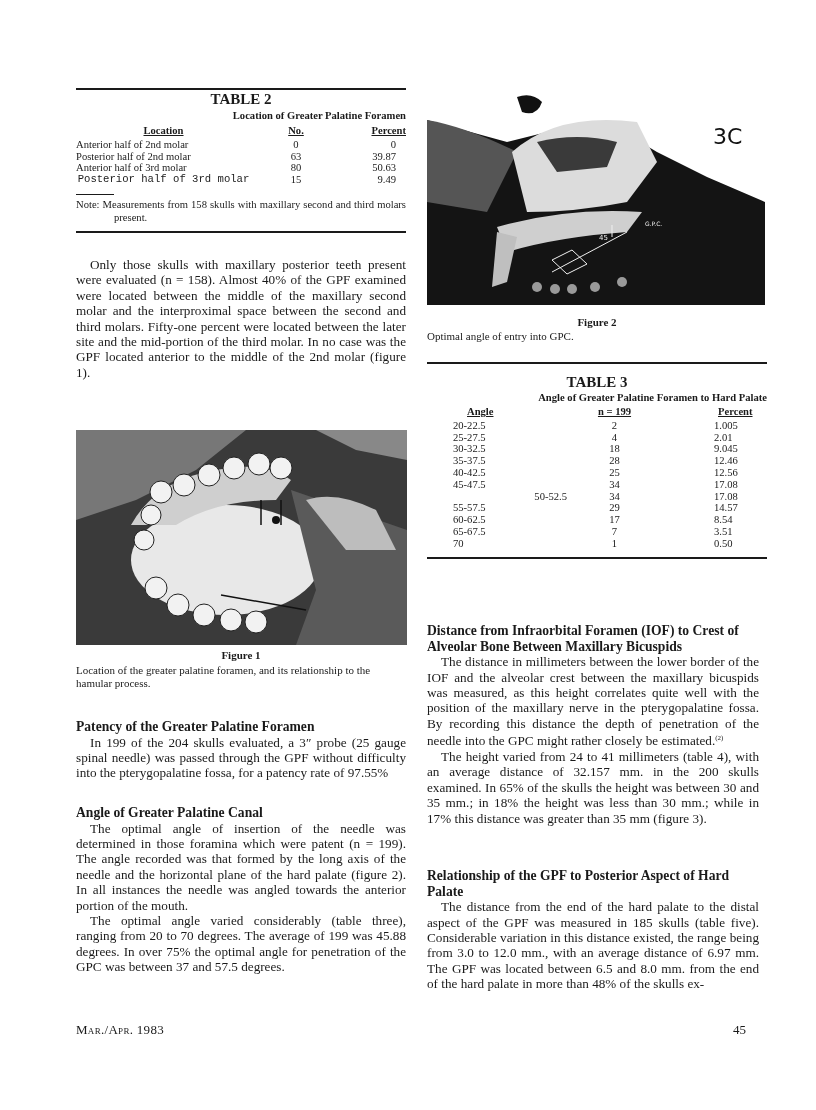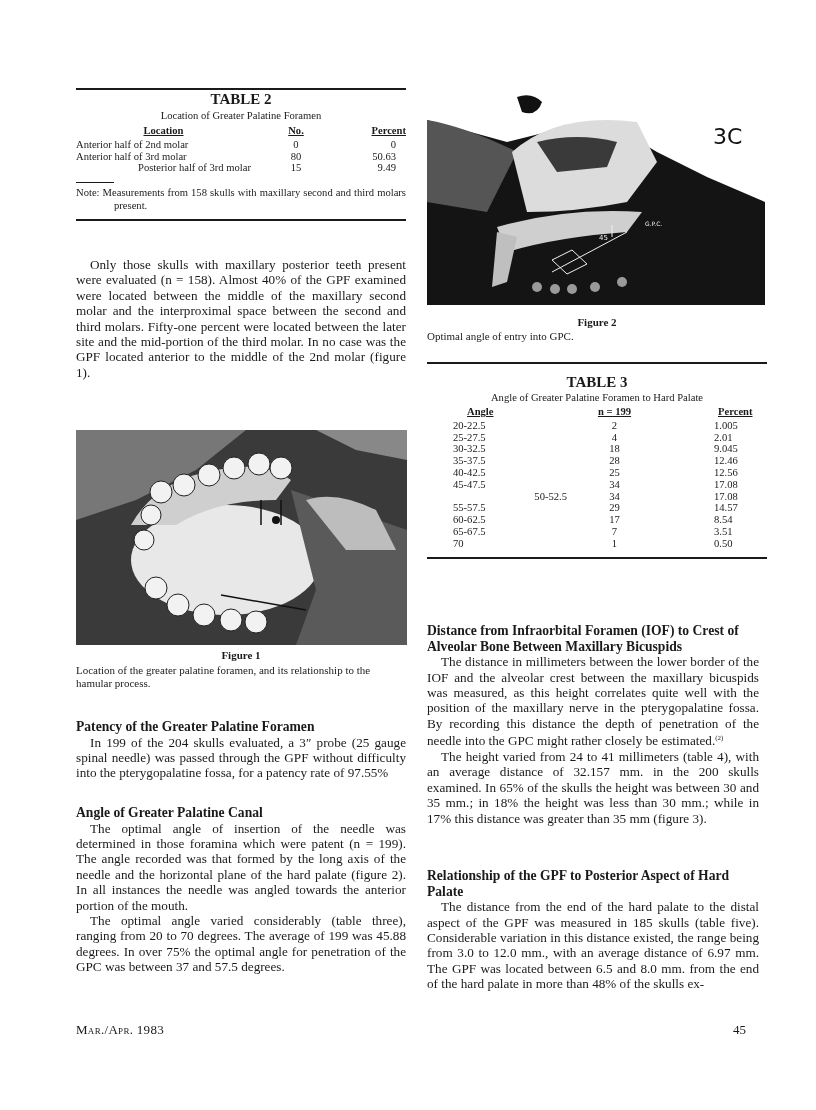--- a/index.html
+++ b/index.html
@@ -14,21 +14,21 @@
   .rule-thick { border-top: 2px solid #1a1a1a; }
   p.body {
     margin: 0; font-size: 13.2px; line-height: 15.4px; text-align: justify;
     text-indent: 14px; font-family: "Liberation Serif", serif;
   }
   h3.head {
     margin: 0; font-size: 13.6px; line-height: 15.6px; font-weight: bold;
     font-family: "Liberation Serif", serif;
   }
   .tbl-title { text-align: center; font-weight: bold; font-size: 15px; line-height: 18px; font-family: "Liberation Serif", serif; }
-  .tbl-sub { text-align: center; font-weight: normal; font-size: 10.6px; line-height: 14px; font-family: "Liberation Serif", serif; }
+  .tbl-sub { text-align: right; font-weight: bold; font-size: 10.6px; line-height: 14px; font-family: "Liberation Serif", serif; }
   table.data { border-collapse: collapse; width: 100%; font-size: 10.6px; line-height: 11.8px; font-family: "Liberation Serif", serif; }
   table.data th { font-weight: bold; text-decoration: underline; padding: 0 0 2px 0; }
   table.data td { padding: 0; }
   .fig { position: absolute; background: #111; overflow: hidden; }
   .fig-cap-title { text-align: center; font-weight: bold; font-size: 11px; line-height: 14px; font-family: "Liberation Serif", serif; }
   .fig-cap { font-size: 11px; line-height: 13px; font-family: "Liberation Serif", serif; }
   .footer-left { position: absolute; left: 76px; top: 1022px; font-size: 13px; font-family: "Liberation Serif", serif; letter-spacing: 0.3px; }
   .footer-left .sc { font-variant: small-caps; }
   .footer-right { position: absolute; left: 733px; top: 1022px; font-size: 13px; font-family: "Liberation Serif", serif; }
   sup { font-size: 7px; }
@@ -48,26 +48,31 @@
         <th style="text-align:right;"><span>Percent</span></th>
       </tr>
     </thead>
     <tbody id="t2body">
         <tr>
           <td style="text-align: left;">Anterior half of 2nd molar</td>
           <td style="text-align: center;">0</td>
           <td style="text-align: right; padding: 0px 10px 0px 0px;">0</td>
         </tr>
         <tr>
+          <td style="text-align: left;">Posterior half of 2nd molar</td>
+          <td style="text-align: center;">63</td>
+          <td style="text-align: right; padding: 0px 10px 0px 0px;">39.87</td>
+        </tr>
+        <tr>
           <td style="text-align: left;">Anterior half of 3rd molar</td>
           <td style="text-align: center;">80</td>
           <td style="text-align: right; padding: 0px 10px 0px 0px;">50.63</td>
         </tr>
         <tr>
-          <td style="text-align: right;">Posterior half of 3rd molar</td>
+          <td style="text-align: center; font-family: Liberation Mono, monospace;">Posterior half of 3rd molar</td>
           <td style="text-align: center;">15</td>
           <td style="text-align: right; padding: 0px 10px 0px 0px;">9.49</td>
         </tr>
       </tbody>
   </table>
   <div style="width:38px; border-top:1px solid #1a1a1a; margin-top:8px;"></div>
   <div class="fig-cap" style="font-size:10.6px; margin-top:3px; padding-left:38px; text-indent:-38px; text-align:justify;">Note: Measurements from 158 skulls with maxillary second and third molars present.</div>
   <div class="rule-thick" style="margin-top:7px;"></div>
 </div>
 

